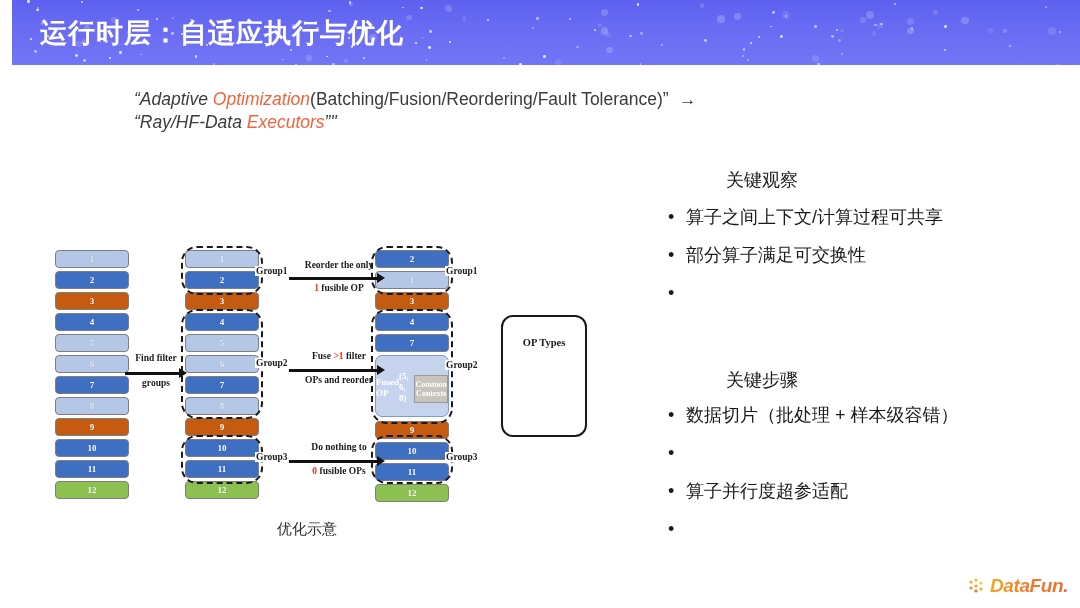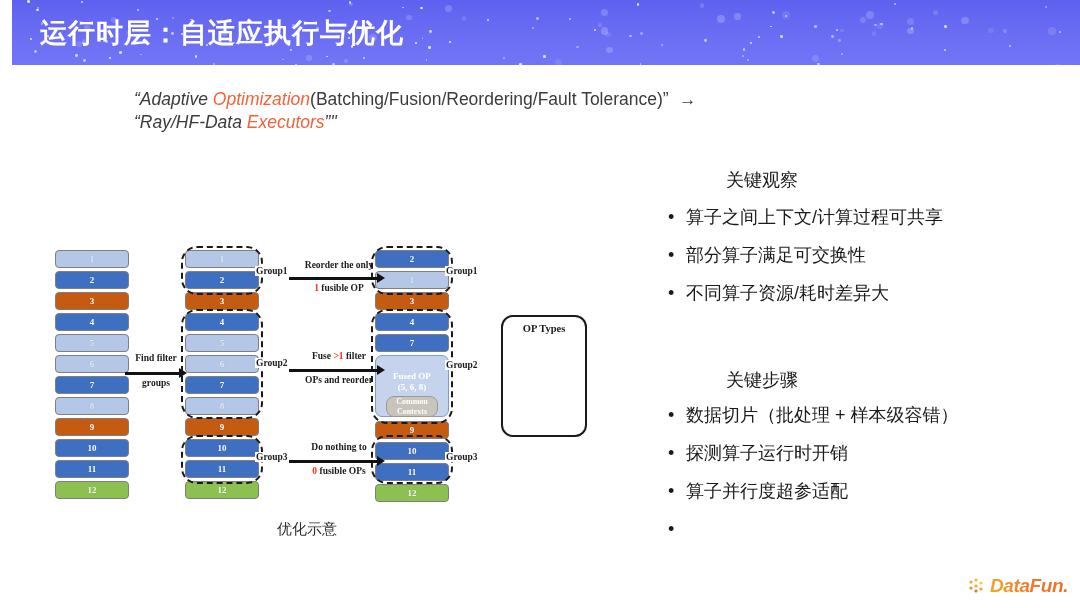--- a/index.html
+++ b/index.html
@@ -87,36 +87,36 @@
   .arrowtext {
     position: absolute; font-family: "Liberation Serif", "DejaVu Serif", serif;
     font-size: 9.5px; font-weight: bold; color: #1a1a1a; white-space: nowrap;
     text-align: center;
   }
   .red { color: #ff2d17; }
 
   .fused {
     position: absolute; width: 74px; height: 62px; border-radius: 7px;
     border: 1px solid #7f9bc8; background: #c5d4ec;
-    display: flex; flex-direction: column; align-items: center;
+    display: flex; align-items: center;
     font-family: "Liberation Serif", "DejaVu Serif", serif;
-    color: #ffffff; font-size: 9px; font-weight: bold; padding-top: 15px;
+    color: #ffffff; font-size: 9px; font-weight: bold; padding-top: 3px;
   }
   .fused-l { line-height: 11px; }
   .common {
-    width: 52px; height: 28px; margin-top: 3px; border-radius: 8px;
+    width: 52px; height: 28px; margin-top: 3px; border-radius: 0;
     background: #c8c4bc; border: 1px solid #9d9a93;
     display: flex; flex-direction: column; align-items: center; justify-content: center;
     color: #ffffff; font-size: 8px; line-height: 9.5px; font-weight: bold;
   }
 
   #legend {
     position: absolute; width: 86px; height: 122px;
     border: 2px solid #1a1a1a; border-radius: 12px; background: #fff;
-    display: flex; flex-direction: column; align-items: center; padding-top: 6px;
+    display: flex; flex-direction: column; align-items: center; padding-top: 20px;
   }
   #legend-title {
     font-family: "Liberation Serif", "DejaVu Serif", serif;
     font-size: 10.5px; font-weight: bold; color: #1a1a1a; margin-bottom: 5px;
   }
   .legitem {
     width: 66px; height: 16px; border-radius: 3px; border: 1px solid #7f7f7f;
     margin-bottom: 5px; color: #fff; font-size: 8px; font-weight: bold;
     display: flex; align-items: center; justify-content: center;
     font-family: "Liberation Serif", "DejaVu Serif", serif;
@@ -281,33 +281,31 @@
       <div class="bitem">
         <span class="bdot">•</span>
         <span class="btext">算子之间上下文/计算过程可共享</span>
       </div>
       <div class="bitem">
         <span class="bdot">•</span>
         <span class="btext">部分算子满足可交换性</span>
       </div>
       <div class="bitem">
         <span class="bdot">•</span>
-        <span class="btext">不同算子资源/耗时差异大</span>
       </div>
     </div>
 
   <div class="sec-head" style="left:726px; top:368px;">关键步骤</div>
   <div class="blist" id="step-list" style="left:668px; top:404px;">
       <div class="bitem">
         <span class="bdot">•</span>
         <span class="btext">数据切片（批处理 + 样本级容错）</span>
       </div>
       <div class="bitem">
         <span class="bdot">•</span>
-        <span class="btext">探测算子运行时开销</span>
       </div>
       <div class="bitem">
         <span class="bdot">•</span>
         <span class="btext">算子并行度超参适配</span>
       </div>
       <div class="bitem">
         <span class="bdot">•</span>
       </div>
     </div>
 

